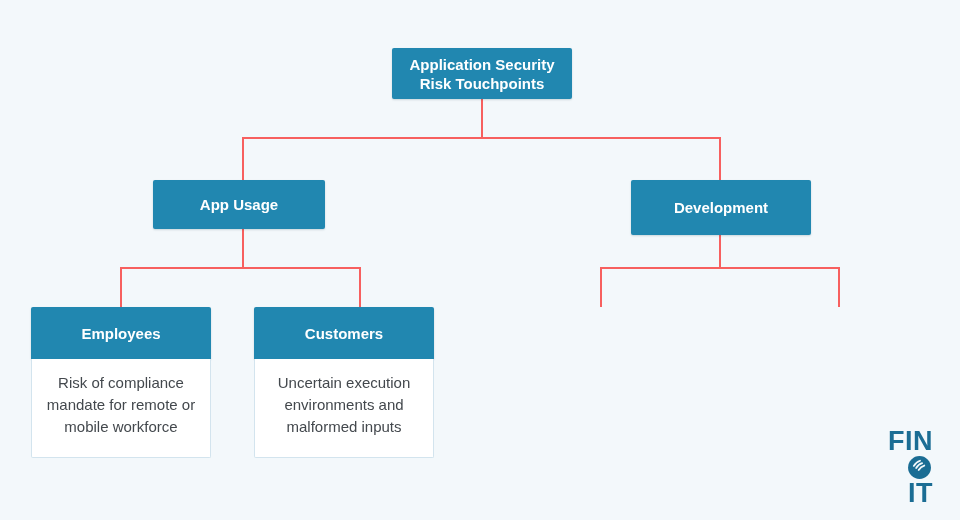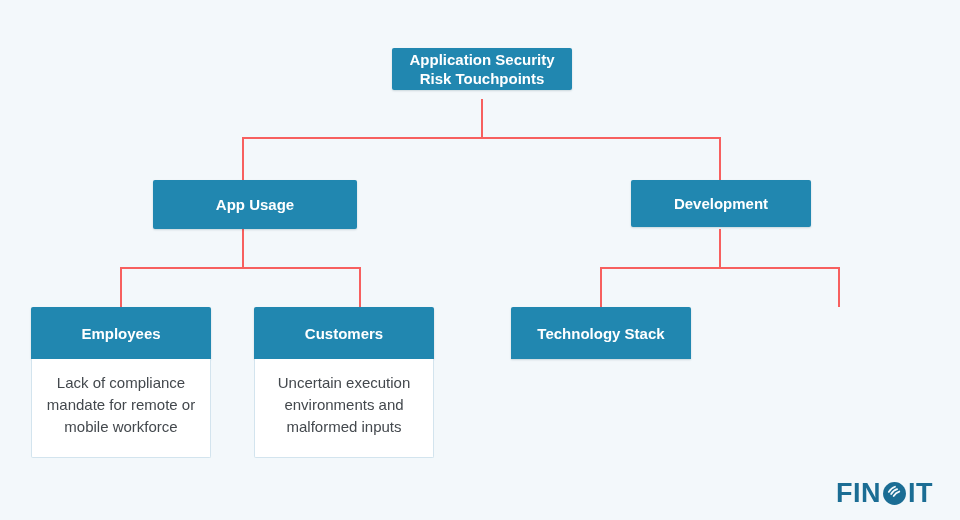--- a/index.html
+++ b/index.html
@@ -27,24 +27,24 @@
     font-weight: bold;
     font-size: 15px;
     display: flex;
     align-items: center;
     justify-content: center;
     text-align: center;
     border-radius: 2px;
     box-shadow: 0 1px 2px rgba(20, 60, 80, 0.18);
     line-height: 19px;
   }
-  .root-node { left: 392px; top: 48px; width: 180px; height: 42px; }
+  .root-node { left: 392px; top: 48px; width: 180px; height: 51px; }
   .root-node .lbl { white-space: pre-line; }
-  .branch-app-usage { left: 153px; top: 180px; width: 204px; height: 49px; }
-  .branch-development { left: 631px; top: 180px; width: 180px; height: 47px; }
+  .branch-app-usage { left: 153px; top: 180px; width: 172px; height: 49px; }
+  .branch-development { left: 631px; top: 180px; width: 180px; height: 55px; }
 
   .leaf {
     position: absolute;
     top: 307px;
     width: 180px;
     height: 177px;
   }
   .leaf-employees  { left: 31px; }
   .leaf-customers  { left: 254px; }
   .leaf-tech       { left: 511px; }
@@ -95,26 +95,27 @@
   .c-dev-down    { left: 719px; top: 229px; height: 38px; }
   .c-dev-h       { left: 600px; top: 267px; width: 240px; }
   .c-dev-left    { left: 600px; top: 267px; height: 40px; }
   .c-dev-right   { left: 838px; top: 267px; height: 40px; }
 
   .logo {
     position: absolute;
     right: 27px;
     bottom: 13px;
     display: flex;
-    align-items: center;
+    align-items: flex-end;
     color: var(--logo);
     font-weight: bold;
     font-size: 27px;
     letter-spacing: 0.5px;
     line-height: 1;
+    flex-direction: column;
   }
   .logo svg { display: block; margin: 0 1px; }
 </style>
 </head>
 <body>
 
 <div class="canvas">
 
   <div class="conn v c-root-down"></div>
   <div class="conn h c-l1-h"></div>
@@ -138,30 +139,29 @@
 
   <div class="node branch-app-usage">
     <span>App Usage</span>
   </div>
   <div class="node branch-development">
     <span>Development</span>
   </div>
 
   <div class="leaf leaf-employees">
     <div class="leaf-header">Employees</div>
-    <div class="leaf-body">Lack of compliance mandate for remote or mobile workforce</div>
+    <div class="leaf-body">Risk of compliance mandate for remote or mobile workforce</div>
   </div>
 
   <div class="leaf leaf-customers">
     <div class="leaf-header">Customers</div>
     <div class="leaf-body">Uncertain execution environments and malformed inputs</div>
   </div>
 
   <div class="leaf leaf-tech">
-    <div class="leaf-header">Technology Stack</div>
   </div>
 
 
   <div class="logo">
     <span>FIN</span>
     <span class="icon">
       <svg width="25" height="25" viewBox="0 0 24 24" aria-hidden="true">
         <circle cx="12" cy="12" r="11" fill="currentColor"></circle>
         <g stroke="#f3f8fb" stroke-width="1.7" fill="none" stroke-linecap="round">
           <path d="M6.5 10.5 Q 9 6.5 12.5 5.5"></path>

